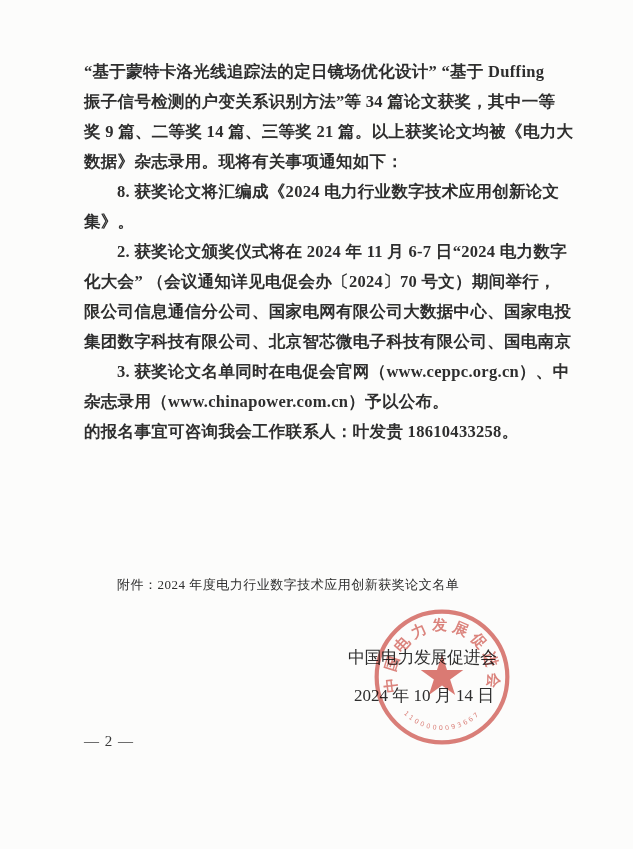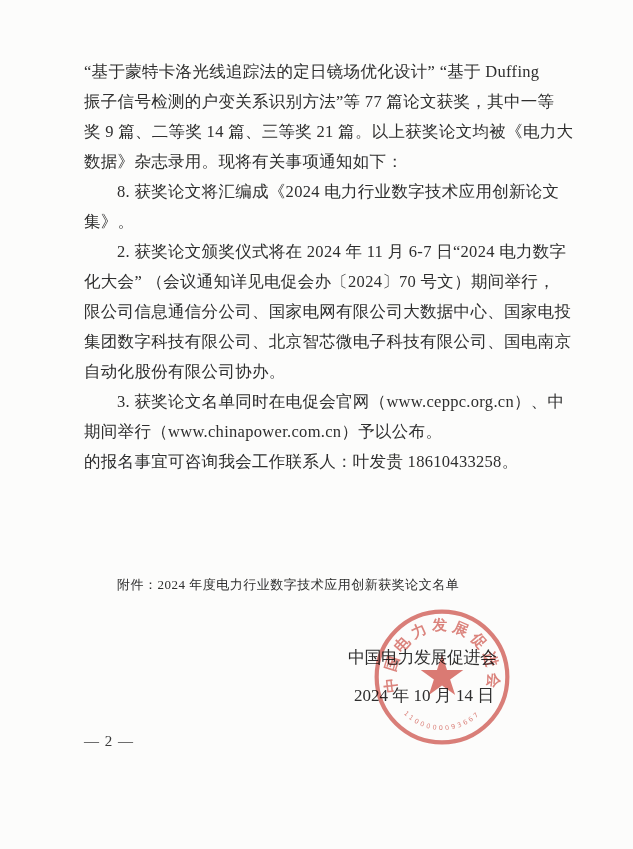--- a/index.html
+++ b/index.html
@@ -9,21 +9,21 @@
     margin:0 auto;
     background:#fcfcfb;
     overflow:hidden;
     font-family:"Liberation Serif","DejaVu Serif",serif;
     color:#2e2e2e;
   }
   .body-text{
     position:absolute;left:84px;top:57px;width:482px;
     font-size:16.5px;line-height:30px;
   }
-  .body-text .line{white-space:nowrap;letter-spacing:0.3px;}
+  .body-text .line{white-space:nowrap;letter-spacing:0.3px;font-weight:bold;}
   .body-text .line.indent{text-indent:33px;}
   .attachment{
     position:absolute;left:117px;top:570px;
     font-size:13px;line-height:30px;letter-spacing:0.5px;white-space:nowrap;
   }
   .sig-org{
     position:absolute;left:348px;top:647px;
     font-size:17px;line-height:22px;letter-spacing:-0.5px;white-space:nowrap;z-index:1;
   }
   .sig-date{
@@ -47,32 +47,31 @@
   .seal-star{fill:#d4564f;opacity:0.85;}
 </style>
 </head>
 <body>
 
 <div class="page">
 
   <div class="body-text">
 
   <div class="line">“基于蒙特卡洛光线追踪法的定日镜场优化设计” “基于 Duffing</div>
-      <div class="line">振子信号检测的户变关系识别方法”等 77 篇论文获奖，其中一等</div>
+      <div class="line">振子信号检测的户变关系识别方法”等 34 篇论文获奖，其中一等</div>
       <div class="line">奖 9 篇、二等奖 14 篇、三等奖 21 篇。以上获奖论文均被《电力大</div>
       <div class="line">数据》杂志录用。现将有关事项通知如下：</div>
       <div class="line indent">8. 获奖论文将汇编成《2024 电力行业数字技术应用创新论文</div>
       <div class="line">集》。</div>
       <div class="line indent">2. 获奖论文颁奖仪式将在 2024 年 11 月 6-7 日“2024 电力数字</div>
       <div class="line">化大会” （会议通知详见电促会办〔2024〕70 号文）期间举行，</div>
       <div class="line">限公司信息通信分公司、国家电网有限公司大数据中心、国家电投</div>
       <div class="line">集团数字科技有限公司、北京智芯微电子科技有限公司、国电南京</div>
-      <div class="line">自动化股份有限公司协办。</div>
       <div class="line indent">3. 获奖论文名单同时在电促会官网（www.ceppc.org.cn）、中</div>
-      <div class="line">期间举行（www.chinapower.com.cn）予以公布。</div>
+      <div class="line">杂志录用（www.chinapower.com.cn）予以公布。</div>
       <div class="line">的报名事宜可咨询我会工作联系人：叶发贵 18610433258。</div>
     </div>
 
   <div class="attachment">附件：2024 年度电力行业数字技术应用创新获奖论文名单</div>
 
   <div class="stamp">
     <svg viewBox="0 0 150 150" width="140" height="140" aria-hidden="true">
       <defs>
         <path id="arcTop" d="M 28,92.1 A 50,50 0 1 1 122,92.1" fill="none"></path>
         <path id="arcBottom" d="M 30.1,110.1 A 57,57 0 0 0 119.9,110.1" fill="none"></path>

